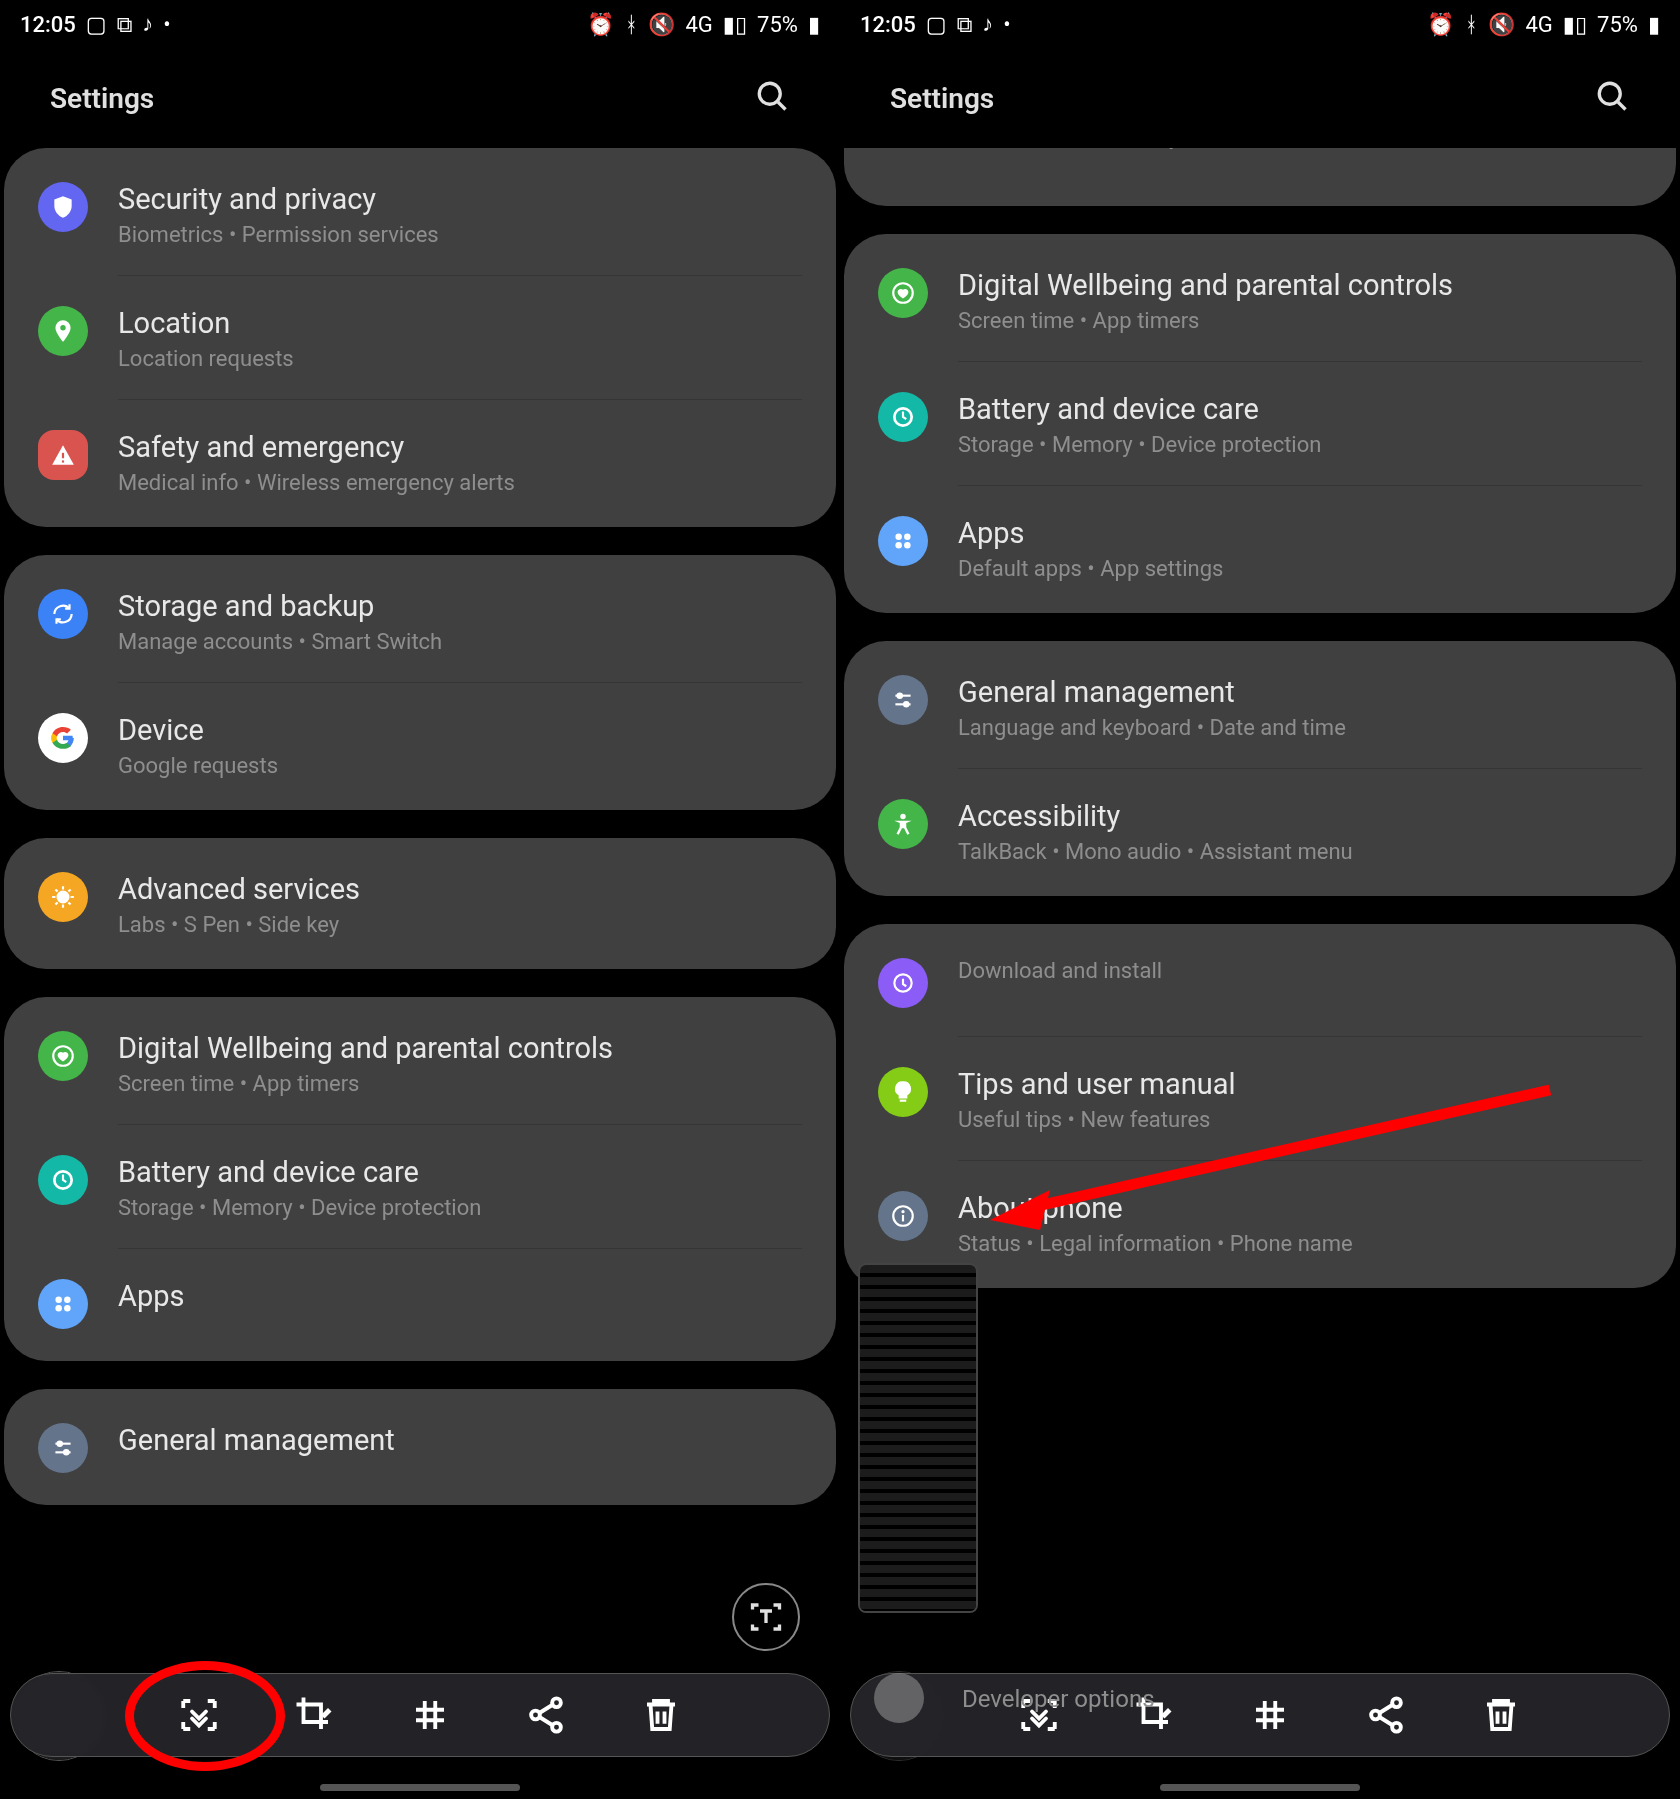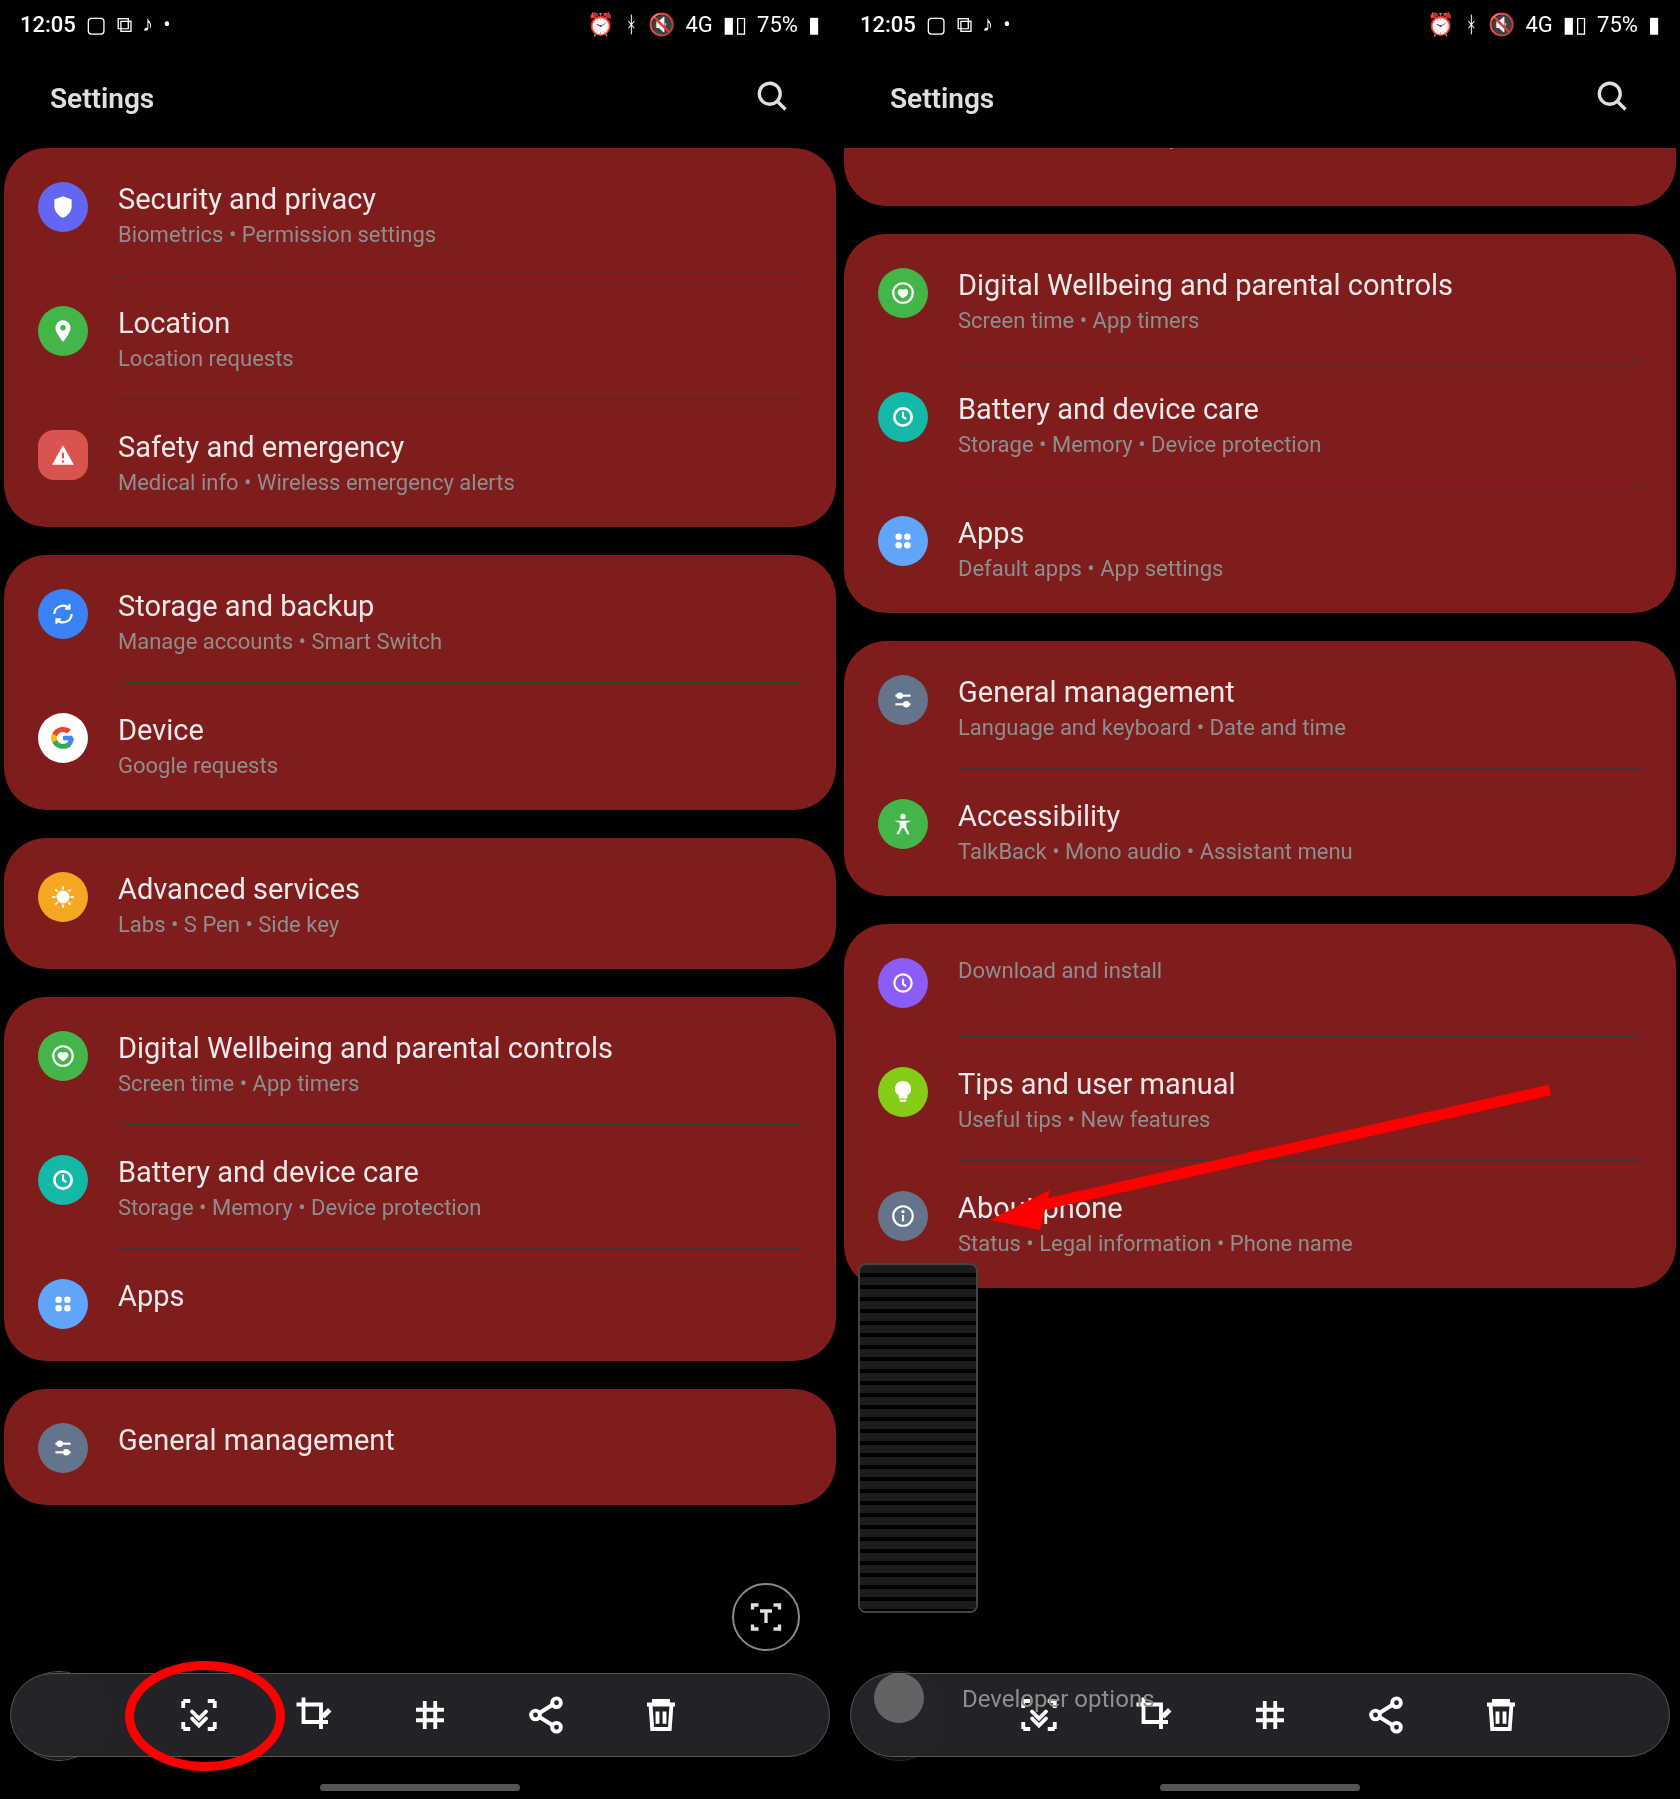--- a/index.html
+++ b/index.html
@@ -44,21 +44,21 @@
     font-size: 28px;
     font-weight: 600;
   }
   .search-icon svg { width: 36px; height: 36px; }
   .scroll-area {
     height: calc(100% - 48px - 110px);
     overflow: hidden;
     position: relative;
   }
   .group {
-    background: #7f1d1d;
+    background: #404040;
     border-radius: 42px;
     margin: 0 4px 28px 4px;
     padding: 4px 0;
   }
   .item {
     display: flex;
     align-items: flex-start;
     padding: 28px 34px;
     gap: 30px;
   }
@@ -257,21 +257,21 @@
   <div class="scroll-area" id="list-left">
       <div class="group">
         <div class="item">
           <div class="item-icon bg-indigo">
             <svg viewBox="0 0 24 24">
               <path d="M12 2l8 3v6c0 5-3.5 9-8 11-4.5-2-8-6-8-11V5l8-3z" fill="#fff"></path>
             </svg>
           </div>
           <div class="item-text">
             <div class="item-title">Security and privacy</div>
-            <div class="item-sub">Biometrics  •  Permission settings</div>
+            <div class="item-sub">Biometrics  •  Permission services</div>
           </div>
         </div>
         <div class="divider"></div>
         <div class="item">
           <div class="item-icon bg-green">
             <svg viewBox="0 0 24 24">
               <path d="M12 2a7 7 0 0 1 7 7c0 5-7 13-7 13S5 14 5 9a7 7 0 0 1 7-7z" fill="#fff"></path>
               <circle cx="12" cy="9" r="2.5" fill="#44b549"></circle>
             </svg>
           </div>

